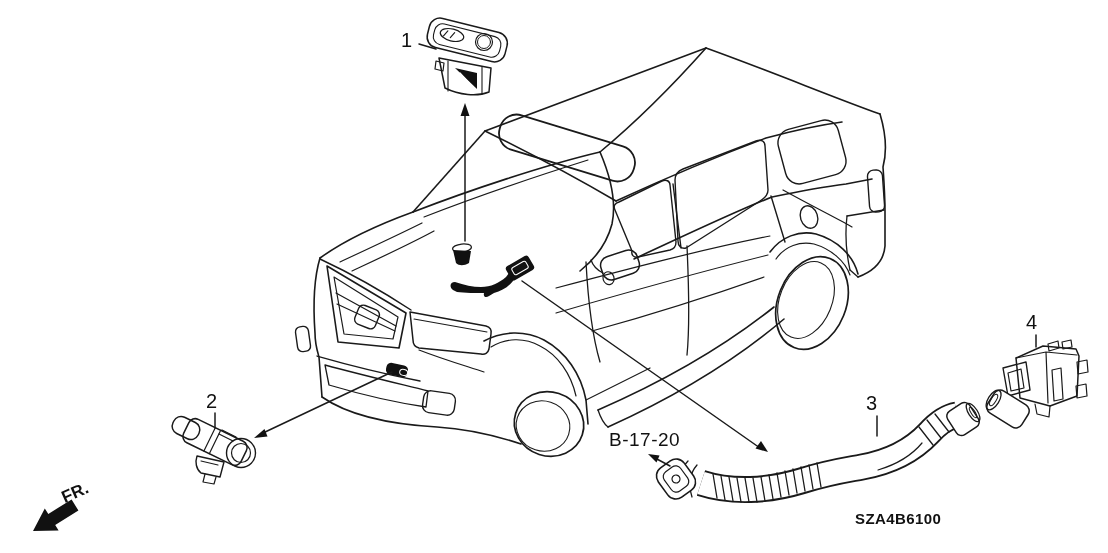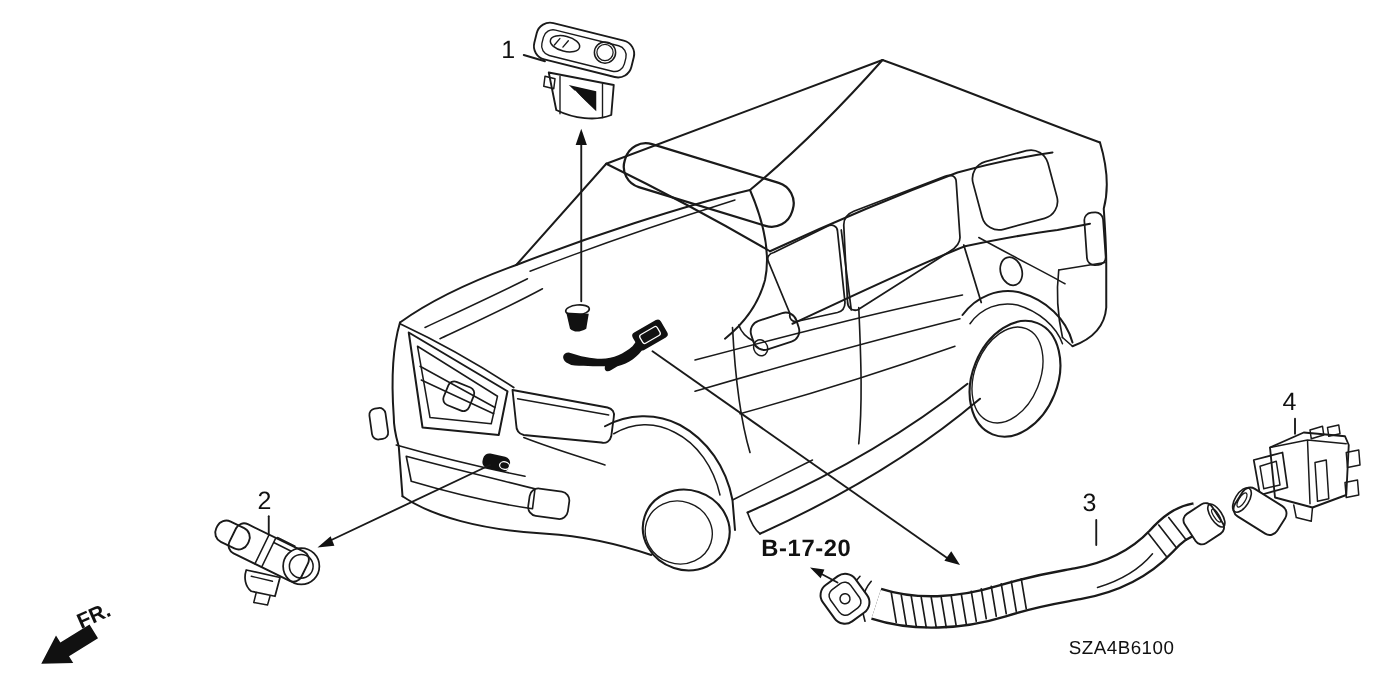--- a/index.html
+++ b/index.html
@@ -3,22 +3,22 @@
 <meta charset="utf-8">
 <style>
   html,body{margin:0;padding:0;background:#fff;}
   .stage{
     position:relative;width:1108px;height:553px;background:#ffffff;
     font-family:"Liberation Sans",sans-serif;overflow:hidden;
   }
   .stage svg{position:absolute;left:0;top:0;}
   .lbl{position:absolute;color:#111;line-height:1;user-select:none;}
   .num{font-size:20px;font-weight:400;}
-  .ref{font-size:19px;font-weight:700;letter-spacing:.5px;}
-  .code{font-size:15px;font-weight:400;letter-spacing:.4px;}
+  .ref{font-size:19px;font-weight:400;letter-spacing:.5px;}
+  .code{font-size:15px;font-weight:700;letter-spacing:.4px;}
   .fr{font-size:17px;font-weight:700;transform:rotate(-24deg);transform-origin:left bottom;}
 </style>
 </head>
 <body>
 
 <div class="stage">
 
 <svg width="1108" height="553" viewBox="0 0 1108 553">
   <g stroke="#1a1a1a" fill="none" stroke-width="1.6" stroke-linecap="round" stroke-linejoin="round">
 

